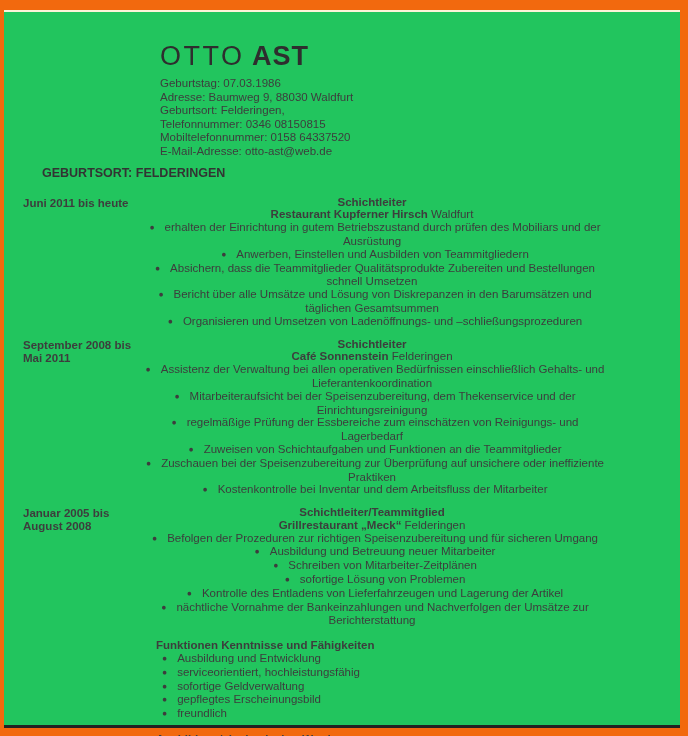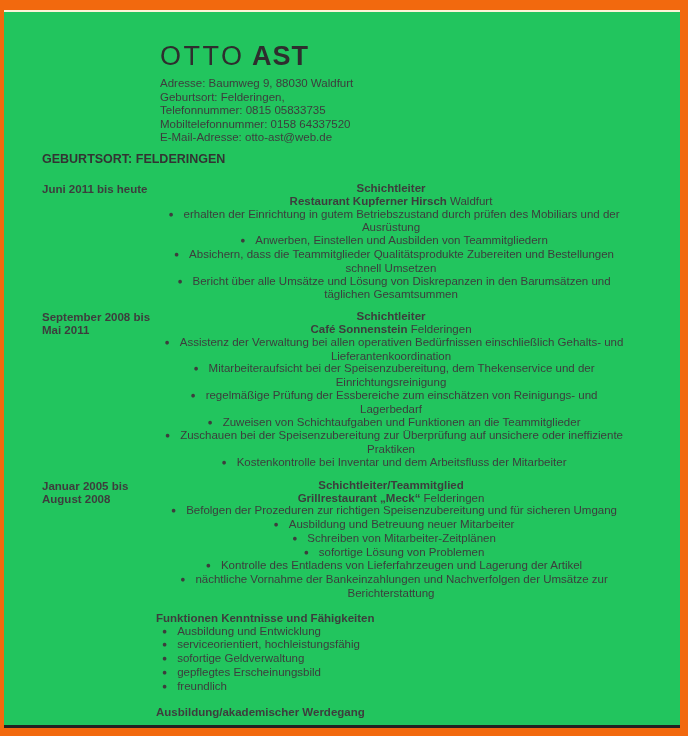--- a/index.html
+++ b/index.html
@@ -31,21 +31,21 @@
   .name-light { font-weight:400; letter-spacing:2.5px; }
   .name-bold  { font-weight:700; letter-spacing:1px; }
   .contact    { margin:8px 0 0 156px; line-height:13.6px; }
 
   .birthplace {
     margin:7px 0 16px 38px;
     font-weight:700; font-size:12.5px; line-height:14px; color:#333;
   }
 
   
-  .entry { display:flex; margin:9px 0 0 38px; }
+  .entry { display:flex; margin:9px 0 0 19px; }
   .entry-date { width:114px; flex:0 0 114px; font-weight:700; line-height:13px; padding-top:1px; }
   .entry-body { width:470px; flex:0 0 470px;text-align:center; }
   .job-title  { font-weight:700; }
   .employer   { font-weight:700; }
   .bullet { text-indent:6px; }
   .bullet::before {
     content:"\25CF";
     font-size:8.5px;
     margin-right:10px;
     position:relative; top:-1px;
@@ -65,38 +65,40 @@
   <div class="bar-bottom"></div>
 
   <div class="content">
 
     <div class="name-block">
       <span class="name-light">OTTO</span>
       <span class="name-bold">AST</span>
     </div>
 
     <div class="contact">
+      <div>Geburtstag: 07.03.1986</div>
       <div>Adresse: Baumweg 9, 88030 Waldfurt</div>
       <div>Geburtsort: Felderingen,</div>
-      <div>Telefonnummer: 0815 05833735</div>
+      <div>Telefonnummer: 0346 08150815</div>
       <div>Mobiltelefonnummer: 0158 64337520</div>
       <div>E-Mail-Adresse: otto-ast@web.de</div>
     </div>
 
     <div class="birthplace">GEBURTSORT: FELDERINGEN</div>
 
     <div class="entry">
       <div class="entry-date">Juni 2011 bis heute</div>
       <div class="entry-body">
         <div class="job-title">Schichtleiter</div>
         <div><span class="employer">Restaurant Kupferner Hirsch</span><span> Waldfurt</span></div>
         <div class="bullet">erhalten der Einrichtung in gutem Betriebszustand durch prüfen des Mobiliars und der Ausrüstung</div>
         <div class="bullet">Anwerben, Einstellen und Ausbilden von Teammitgliedern</div>
         <div class="bullet">Absichern, dass die Teammitglieder Qualitätsprodukte Zubereiten und Bestellungen schnell Umsetzen</div>
         <div class="bullet">Bericht über alle Umsätze und Lösung von Diskrepanzen in den Barumsätzen und täglichen Gesamtsummen</div>
+        <div class="bullet">Organisieren und Umsetzen von Ladenöffnungs- und –schließungsprozeduren</div>
       </div>
     </div>
 
     <div class="entry">
       <div class="entry-date">September 2008 bis Mai 2011</div>
       <div class="entry-body">
         <div class="job-title">Schichtleiter</div>
         <div><span class="employer">Café Sonnenstein</span><span> Felderingen</span></div>
         <div class="bullet">Assistenz der Verwaltung bei allen operativen Bedürfnissen einschließlich Gehalts- und Lieferantenkoordination</div>
         <div class="bullet">Mitarbeiteraufsicht bei der Speisenzubereitung, dem Thekenservice und der Einrichtungsreinigung</div>

